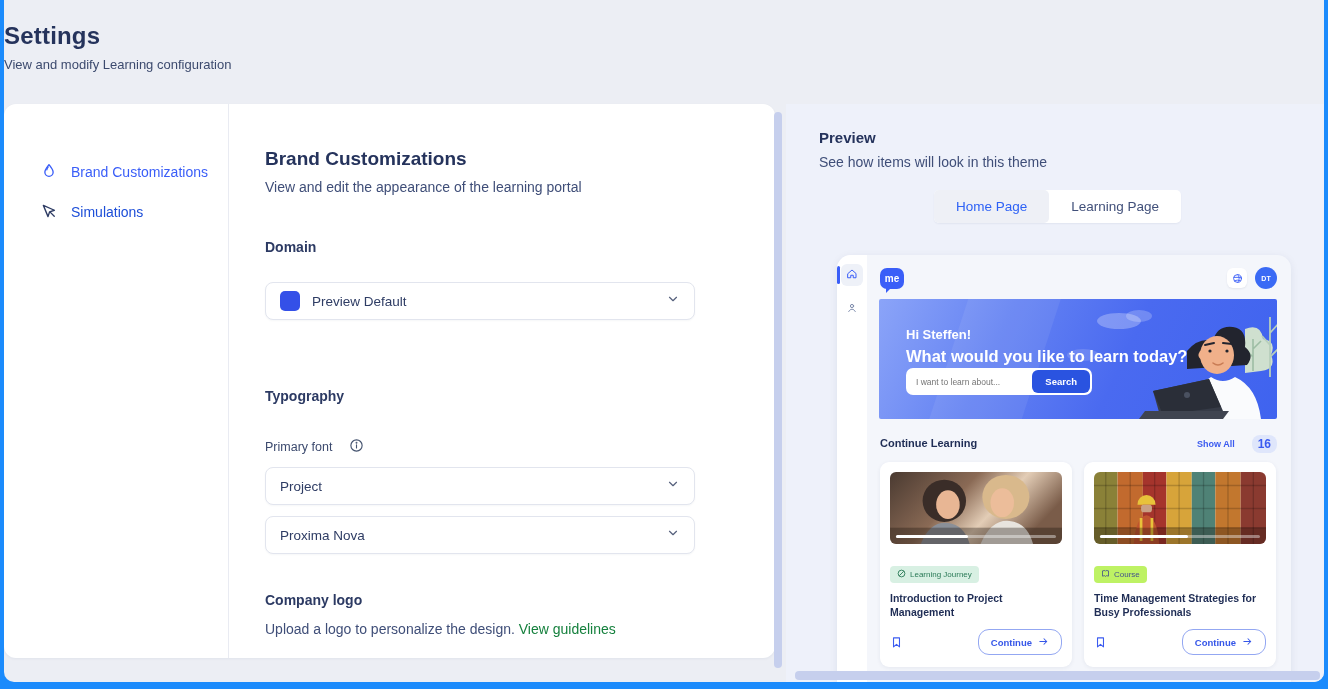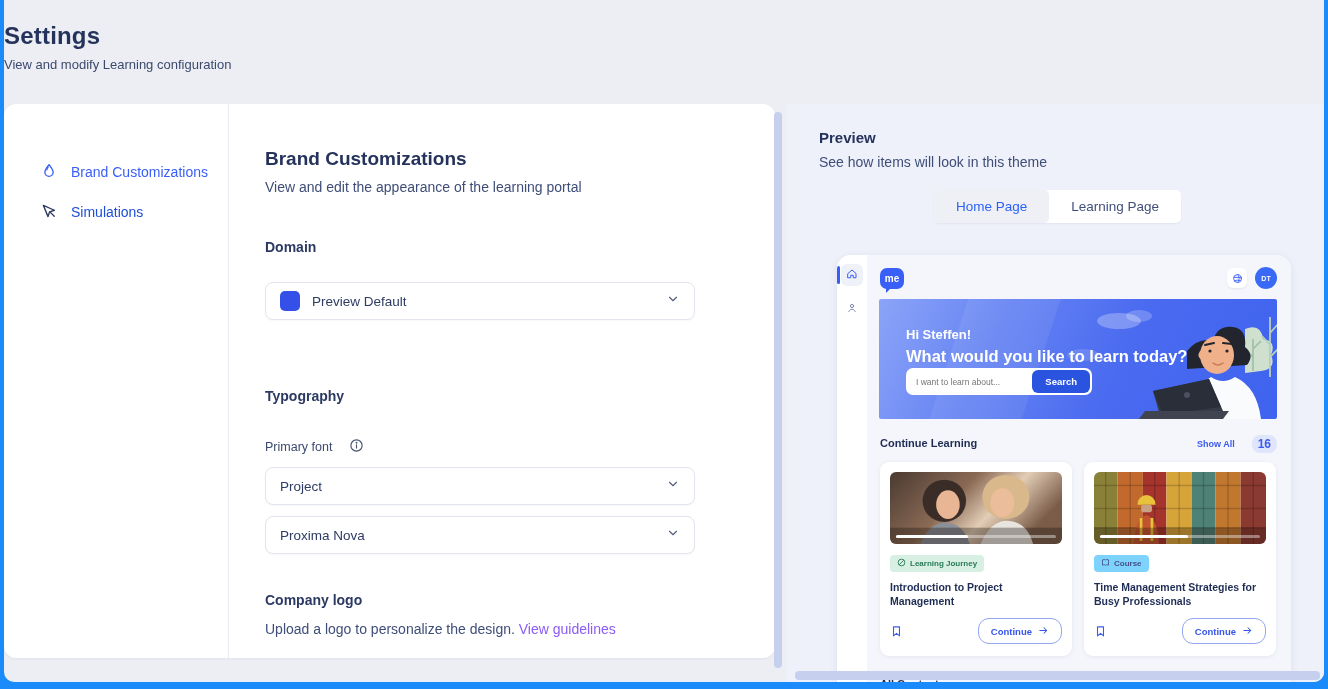--- a/index.html
+++ b/index.html
@@ -32,21 +32,21 @@
   .field-label-row { display:flex; align-items:center; gap:17px; font-size:12.5px; color:#3c4a6e; }
 
   .select { display:flex; align-items:center; height:38px; padding:0 14px; background:#fff;
             border:1px solid #e2e5ee; border-radius:8px; box-shadow:0 1px 2px rgba(25,39,80,.04);
             cursor:pointer; }
   .select .sel-text { font-size:13.5px; color:#2e3c64; }
   .select .chev { margin-left:auto; }
   .swatch { width:20px; height:20px; border-radius:5px; margin-right:12px; }
 
   .logo-desc { font-size:14px; color:#3f4e78; }
-  .logo-desc a { color:#8b5cf6; text-decoration:none; font-weight:500; cursor:pointer; }
+  .logo-desc a { color:#15803d; text-decoration:none; font-weight:500; cursor:pointer; }
   .me-logo { position:relative; width:26px; height:24px; background:#3a5ef8; border-radius:8px;
              color:#fff; font-size:11px; font-weight:bold; display:flex; align-items:center;
              justify-content:center; }
   .me-logo::after { content:""; position:absolute; left:7px; bottom:-4px; border:4px solid transparent;
                     border-top-color:#3a5ef8; border-left-color:#3a5ef8; }
 
   
   .v-scrollbar { position:absolute; left:770px; top:112px; width:8px; height:556px;
                  background:#c6cfed; border-radius:4px; }
   .h-scrollbar { position:absolute; left:791px; top:671px; width:525px; height:9px;
@@ -111,24 +111,24 @@
                 padding:2px 6px; border-radius:8px; }
 
   .cards-row { display:flex; gap:12px; margin:9px 14px 0 13px; }
   .course-card { width:192px; background:#fff; border-radius:9px; padding:10px 10px 12px 10px;
                  box-shadow:0 1px 4px rgba(25,39,80,.07); }
   .card-img { position:relative; height:72px; border-radius:6px; overflow:hidden; }
   .card-img svg { display:block; width:100%; height:100%; }
   .progress-track { position:absolute; left:6px; right:6px; bottom:6px; height:3px;
                     background:rgba(255,255,255,.4); border-radius:2px; }
   .progress-fill { height:100%; background:#fff; border-radius:2px; }
-  .badge { display:inline-flex; align-items:center; gap:4px; margin-top:11px; padding:3px 7px;
-           border-radius:4px; font-size:8px; font-weight:bold; }
+  .badge { display:inline-flex; align-items:center; gap:4px; margin-top:22px; padding:3px 7px;
+           border-radius:4px; font-size:8px; font-weight:normal; }
   .badge.journey { background:#d8f0e3; color:#2a7a57; }
-  .badge.course { background:#7dd3fc; color:#44518c; }
+  .badge.course { background:#bef264; color:#44518c; }
   .card-title { margin-top:8px; font-size:10.5px; font-weight:bold; color:#1f2d55;
                 line-height:1.35; min-height:28px; }
   .card-footer { display:flex; align-items:center; margin-top:10px; }
   .bookmark-btn { background:none; border:none; cursor:pointer; padding:0; display:flex; }
   .continue-btn { margin-left:auto; display:flex; align-items:center; gap:6px; height:22px;
                   padding:12px 12px; background:#fff; border:1px solid #93a7f2; border-radius:11px;
                   color:#3556e8; font-size:9.5px; font-weight:bold; cursor:pointer;
                   font-family:inherit; }
   .all-content { margin:22px 14px 0 13px; font-size:11px; font-weight:bold; color:#1f2d55; }
 </style>

